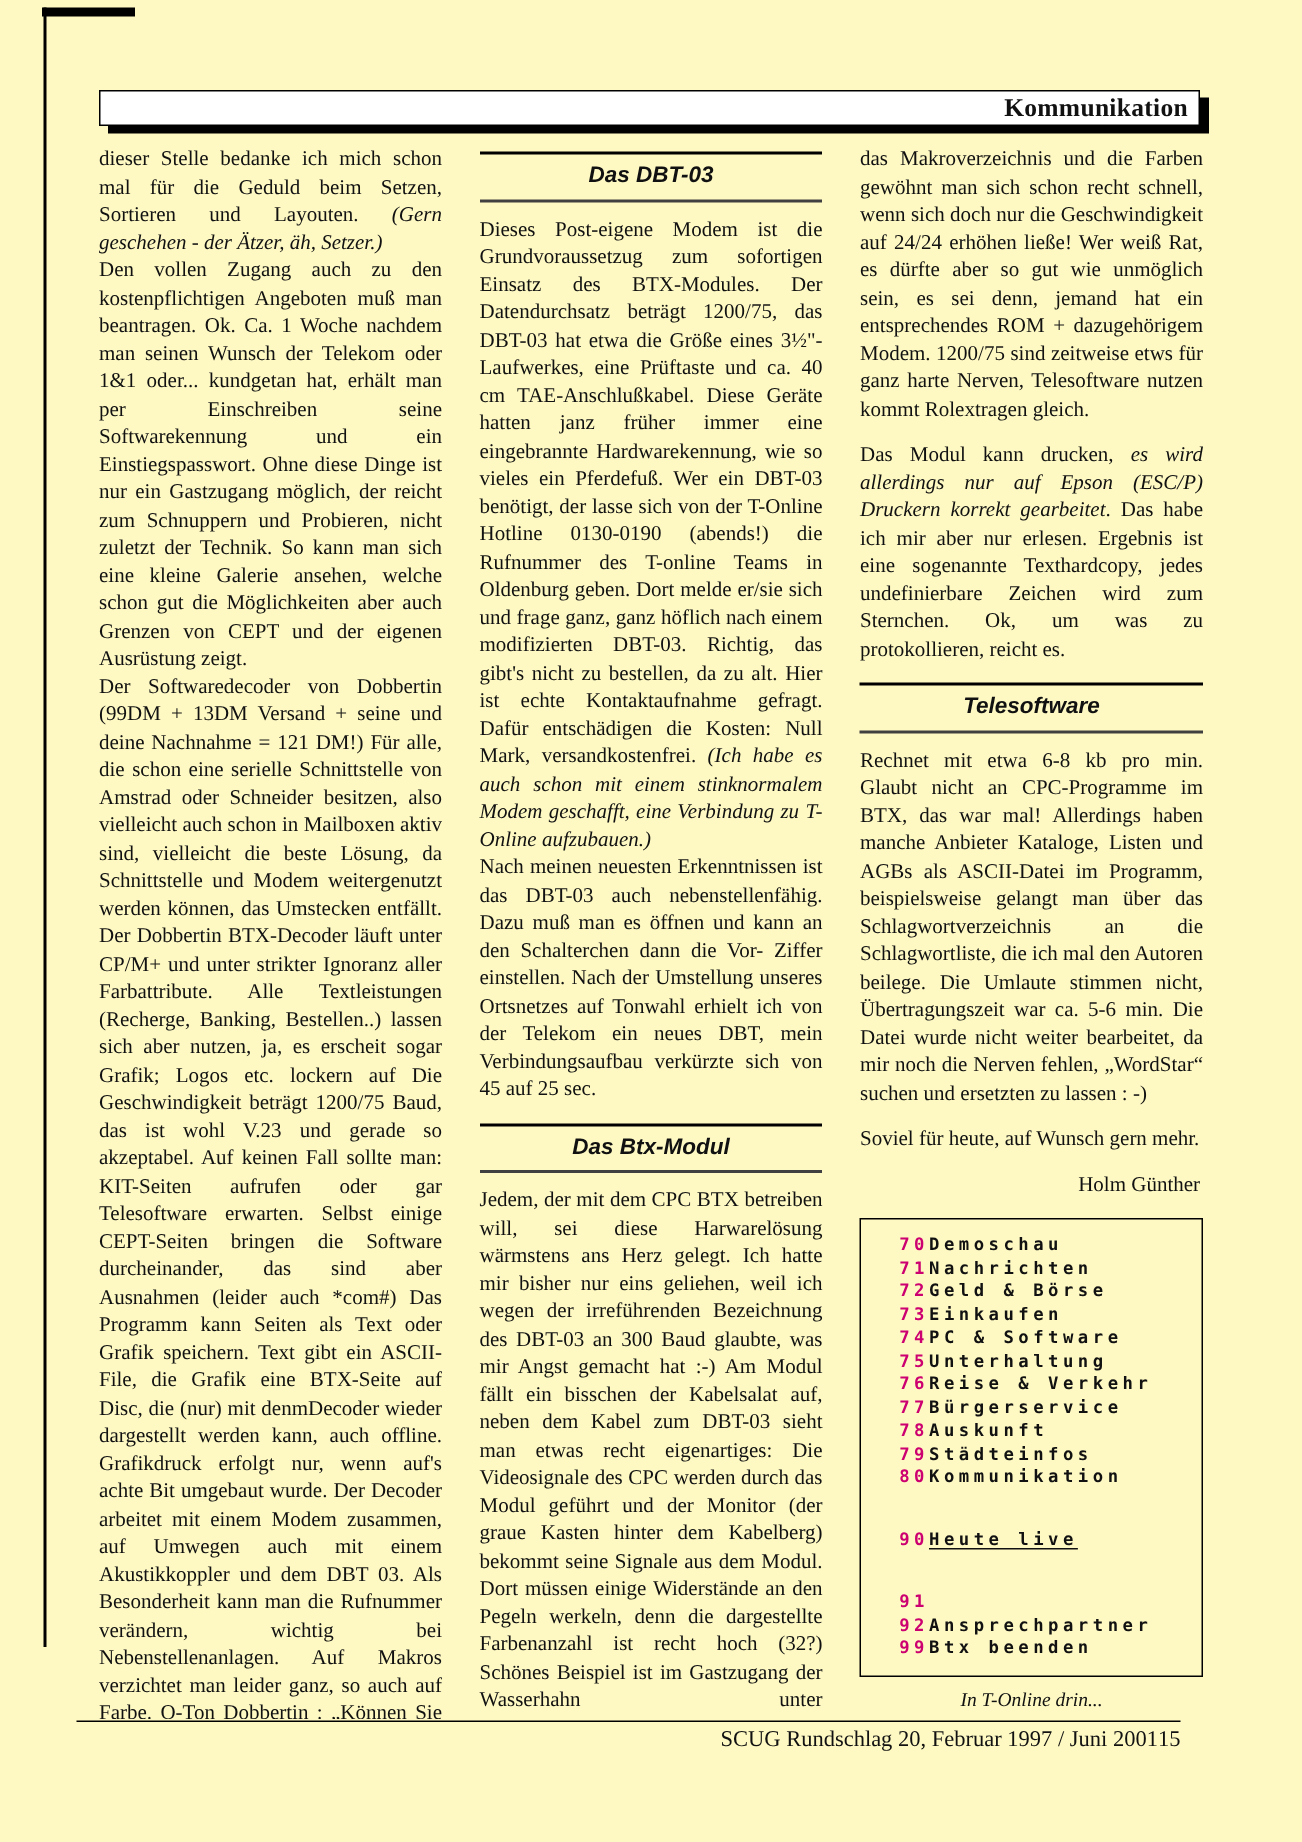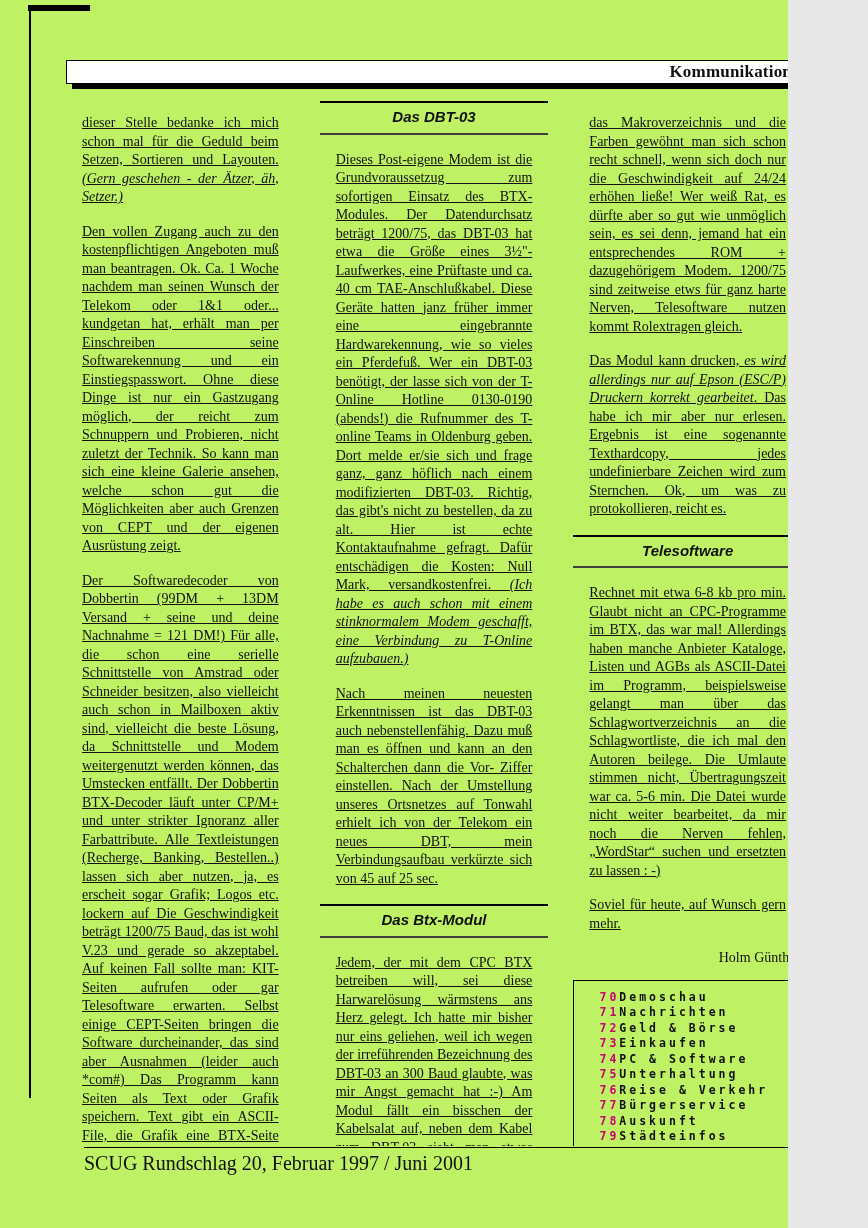--- a/index.html
+++ b/index.html
@@ -3,22 +3,22 @@
 <meta charset="utf-8">
 <style>
   :root{
     --magenta:#cc0070;
     --logo-gray:#7d7d7d;
     --ink:#111;
   }
   html,body{margin:0;padding:0;background:#e8e8e8;}
   .page{
     position:relative;
-    width:788px;height:1228px;
-    background:#bef264;
+    width:868px;height:1228px;
+    background:#fef9c3;
     font-family:"Liberation Serif",serif;
     color:var(--ink);
     overflow:hidden;
   }
   
   .artifact-corner{position:absolute;left:28px;top:5px;width:62px;height:6px;background:#000;}
   .artifact-vline{position:absolute;left:29px;top:5px;width:2px;height:1093px;background:#000;}
 
   
   .header-box{
@@ -32,21 +32,21 @@
     font-weight:bold;font-size:17px;line-height:21px;
     padding-right:7px;letter-spacing:.2px;
   }
 
   
   .content{
     position:absolute;left:66px;top:98px;width:736px;height:1048px;
     display:flex;gap:25px;overflow:hidden;
   }
   .col{flex:1 1 0;min-width:0;font-size:14px;line-height:18.5px;}
-  .col p{margin:16px;text-align:justify;text-decoration:underline;}
+  .col p{margin:0;text-align:justify;}
   .col p.gap-top{margin-top:12px;}
   .italic{font-style:italic;}
   .section-heading{
     border-top:2px solid #000;border-bottom:2px solid #404040;
     font-family:"Liberation Sans",sans-serif;
     font-weight:bold;font-style:italic;
     font-size:15px;text-align:center;
     padding:5px 0 6px;margin:12px 0 10px;
   }
   .section-heading.first{margin-top:3px;}
@@ -76,24 +76,24 @@
   .menu-label{color:var(--ink);}
   .menu-label.underline{text-decoration:underline;text-underline-offset:2px;}
   .menu-label .line{display:block;}
   .tonline-caption{
     text-align:center;font-style:italic;font-size:13px;
     margin-top:6px;line-height:17px;
   }
 
   
   .footer{
-    position:absolute;left:84px;top:1147px;width:736px;
+    position:absolute;left:51px;top:1147px;width:736px;
     border-top:1.5px solid #000;padding-top:4px;
-    display:flex;justify-content:space-between;
-    font-size:20px;
+    display:flex;justify-content:flex-end;
+    font-size:15px;
   }
 </style>
 </head>
 <body>
 
 <div class="page">
 
   <div class="artifact-corner"></div>
   <div class="artifact-vline"></div>
 

